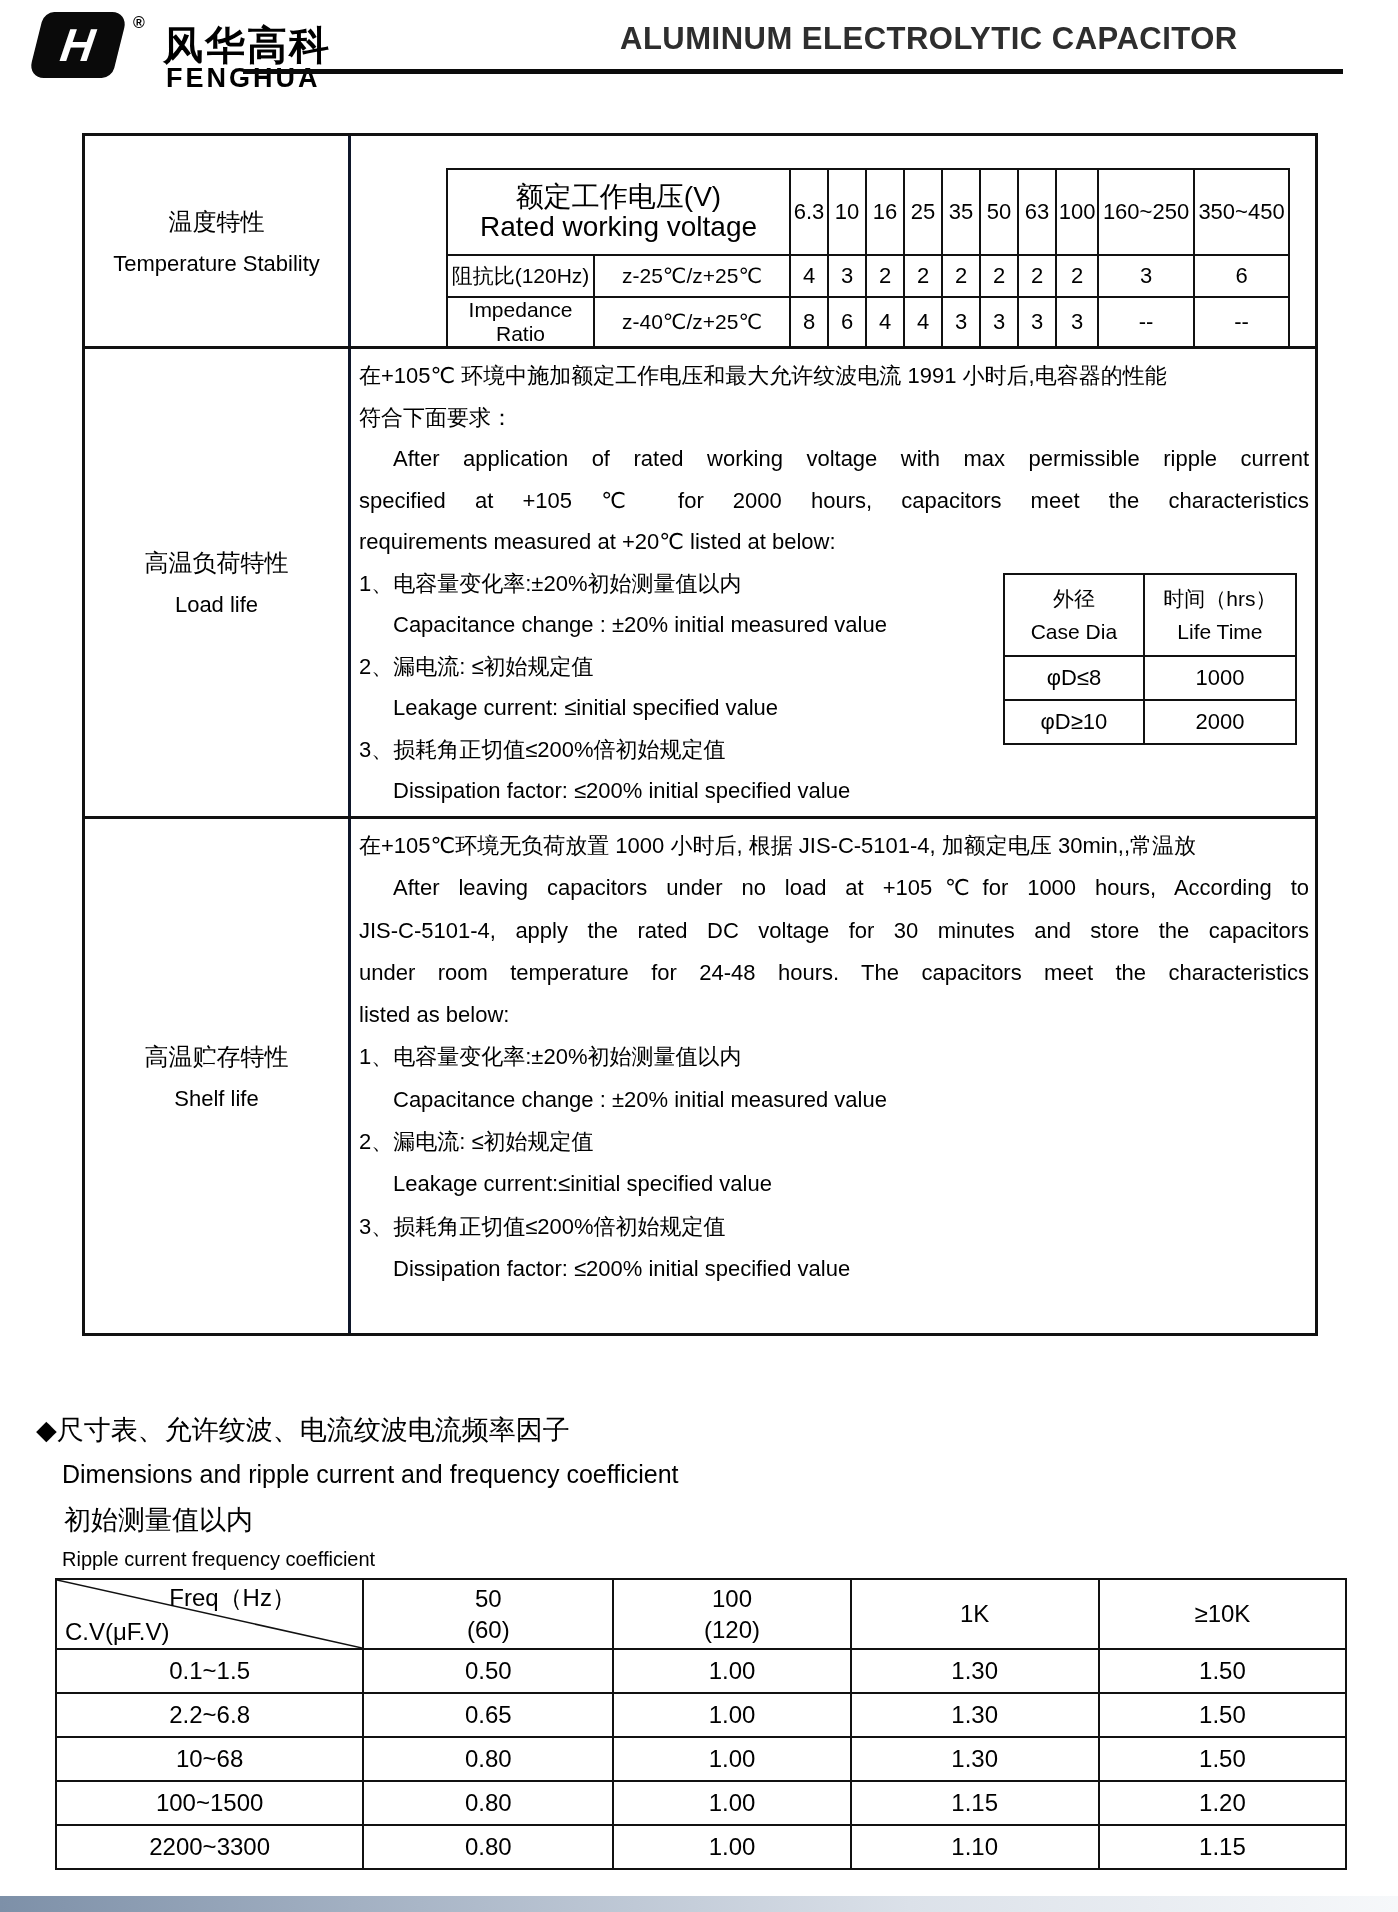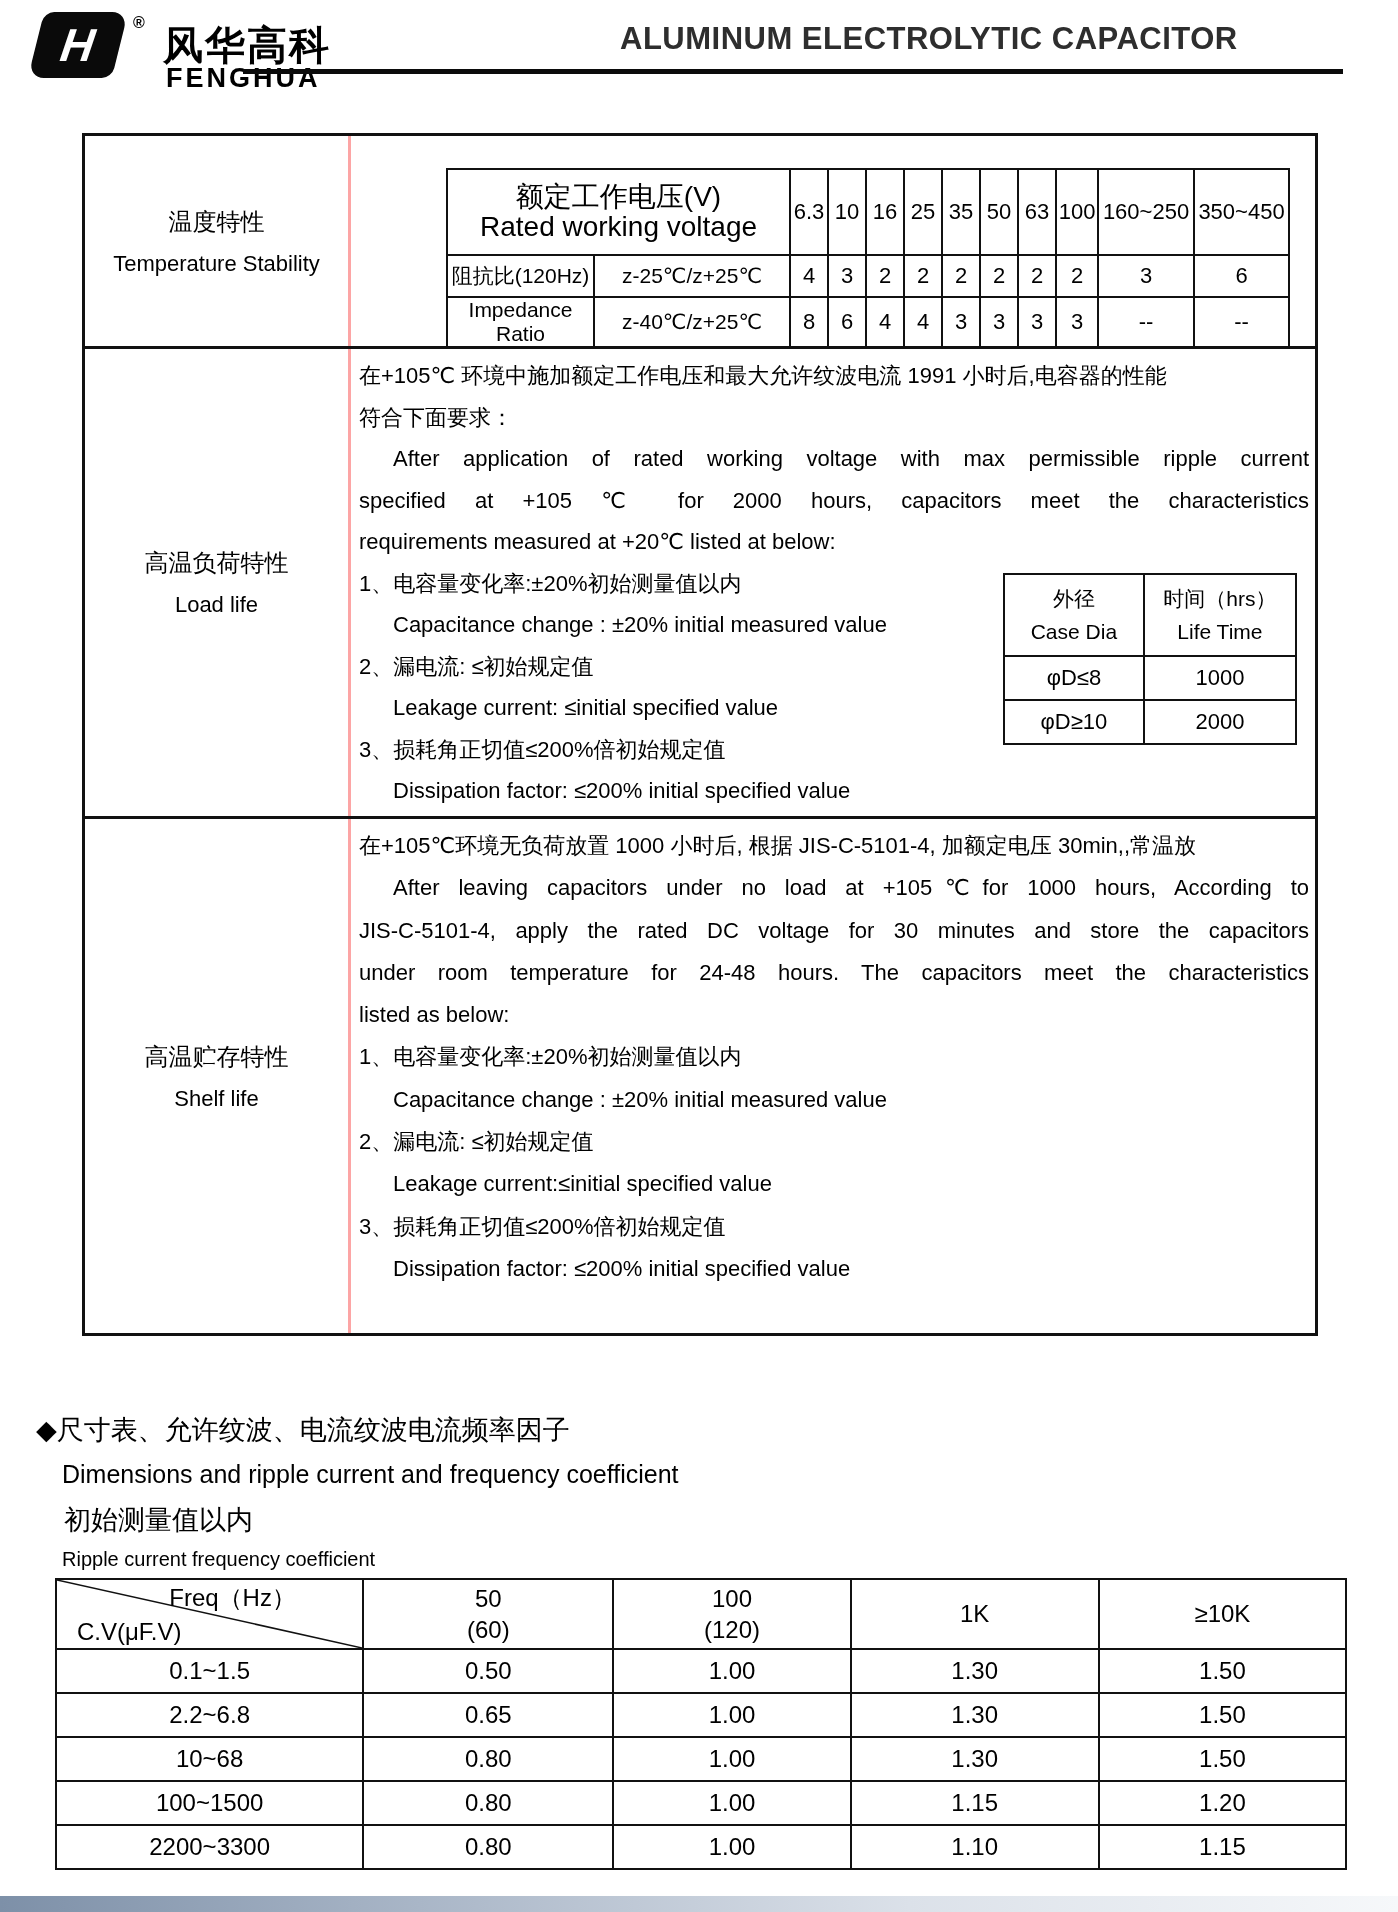--- a/index.html
+++ b/index.html
@@ -15,21 +15,21 @@
   .brand-cn{position:absolute;left:163px;top:18px;font-size:40px;font-weight:bold;letter-spacing:2px;}
   .brand-en{position:absolute;left:166px;top:63px;font-size:27px;font-weight:bold;letter-spacing:3px;}
   .title{position:absolute;left:620px;top:21px;font-size:31px;font-weight:bold;color:#2e2e2e;letter-spacing:.5px;}
   .title-line{position:absolute;left:243px;top:69px;width:1100px;height:5px;background:#0b0b0b;}
 
   
   .outer{position:absolute;left:82px;top:133px;width:1230px;border:3px solid #111;}
   .trow{display:flex;}
   .trow + .trow{border-top:3px solid #111;}
   .r1{height:210px;} .r2{height:467px;} .r3{height:514px;}
-  .lbl{width:263px;border-right:3px solid #fca5a5;display:flex;flex-direction:column;
+  .lbl{width:263px;border-right:3px solid #0f172a;display:flex;flex-direction:column;
        align-items:center;justify-content:center;gap:13px;flex:none;}
   .lbl .cnl{font-size:24px;}
   .lbl .enl{font-size:22px;}
   .cellc{flex:1;position:relative;}
 
   
   table{border-collapse:collapse;table-layout:fixed;}
   .imp{position:absolute;left:95px;top:32px;width:842px;font-size:21px;}
   .imp td{border:2.5px solid #111;text-align:center;vertical-align:middle;padding:0;}
   .imp .hrow td{height:84px;}
@@ -61,21 +61,21 @@
   .h-en2{position:absolute;left:62px;top:1548px;font-size:20px;}
 
   
   .freq{position:absolute;left:55px;top:1578px;width:1292px;font-size:24px;}
   .freq td{border:2.5px solid #111;text-align:center;vertical-align:middle;padding:0;}
   .freq .fh td{height:68px;}
   .freq .fd td{height:42px;}
   .corner{position:relative;}
   .corner svg{position:absolute;left:0;top:0;width:100%;height:100%;}
   .corner .ctop{position:absolute;left:0;right:0;top:2px;text-align:center;padding-left:46px;}
-  .corner .cbot{position:absolute;left:20px;bottom:2px;text-align:left;}
+  .corner .cbot{position:absolute;left:8px;bottom:2px;text-align:left;}
   .fh .two div{line-height:31px;}
 
   .grad{position:absolute;left:0;top:1896px;width:1398px;height:16px;
         background:linear-gradient(to right,#7d90a8 0%,#a9b6c7 30%,#dbe1e9 65%,#f6f8fa 100%);}
 </style>
 </head>
 <body>
 
 <div class="page">
 

